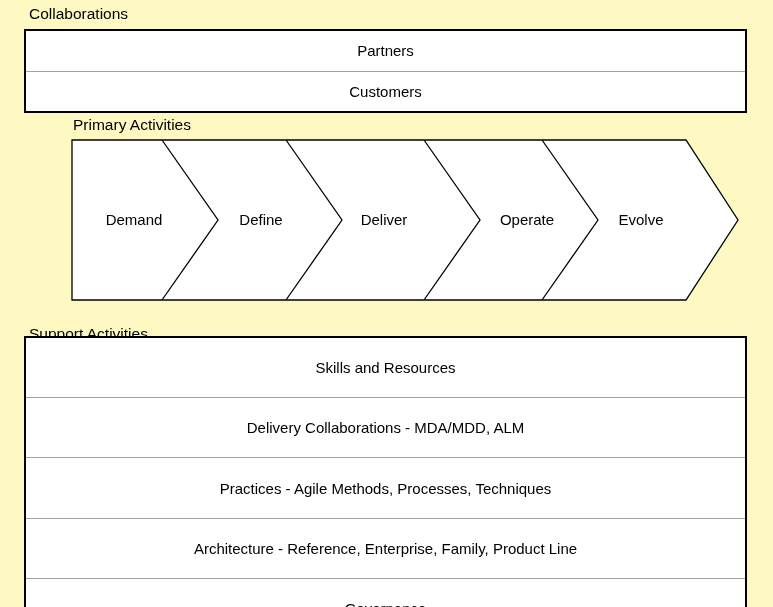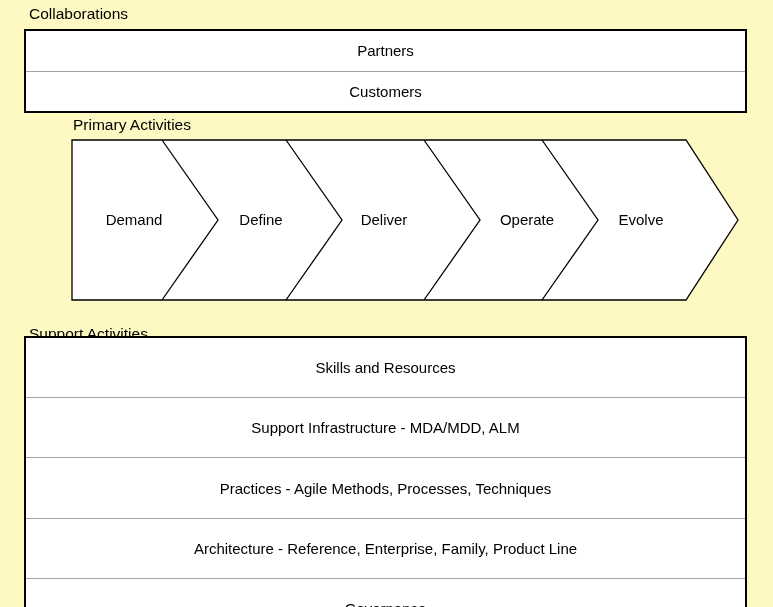--- a/index.html
+++ b/index.html
@@ -90,19 +90,19 @@
     <text x="190" y="86">Define</text>
     <text x="313" y="86">Deliver</text>
     <text x="456" y="86">Operate</text>
     <text x="570" y="86">Evolve</text>
   </svg>
 
   <div class="section-label label-support">Support Activities</div>
 
   <div class="stack-box support-box">
     <div class="stack-row">Skills and Resources</div>
-    <div class="stack-row">Support Infrastructure - MDA/MDD, ALM</div>
+    <div class="stack-row">Delivery Collaborations - MDA/MDD, ALM</div>
     <div class="stack-row">Practices - Agile Methods, Processes, Techniques</div>
     <div class="stack-row">Architecture - Reference, Enterprise, Family, Product Line</div>
     <div class="stack-row">Governance</div>
   </div>
 
 </div>
 
 </body></html>

